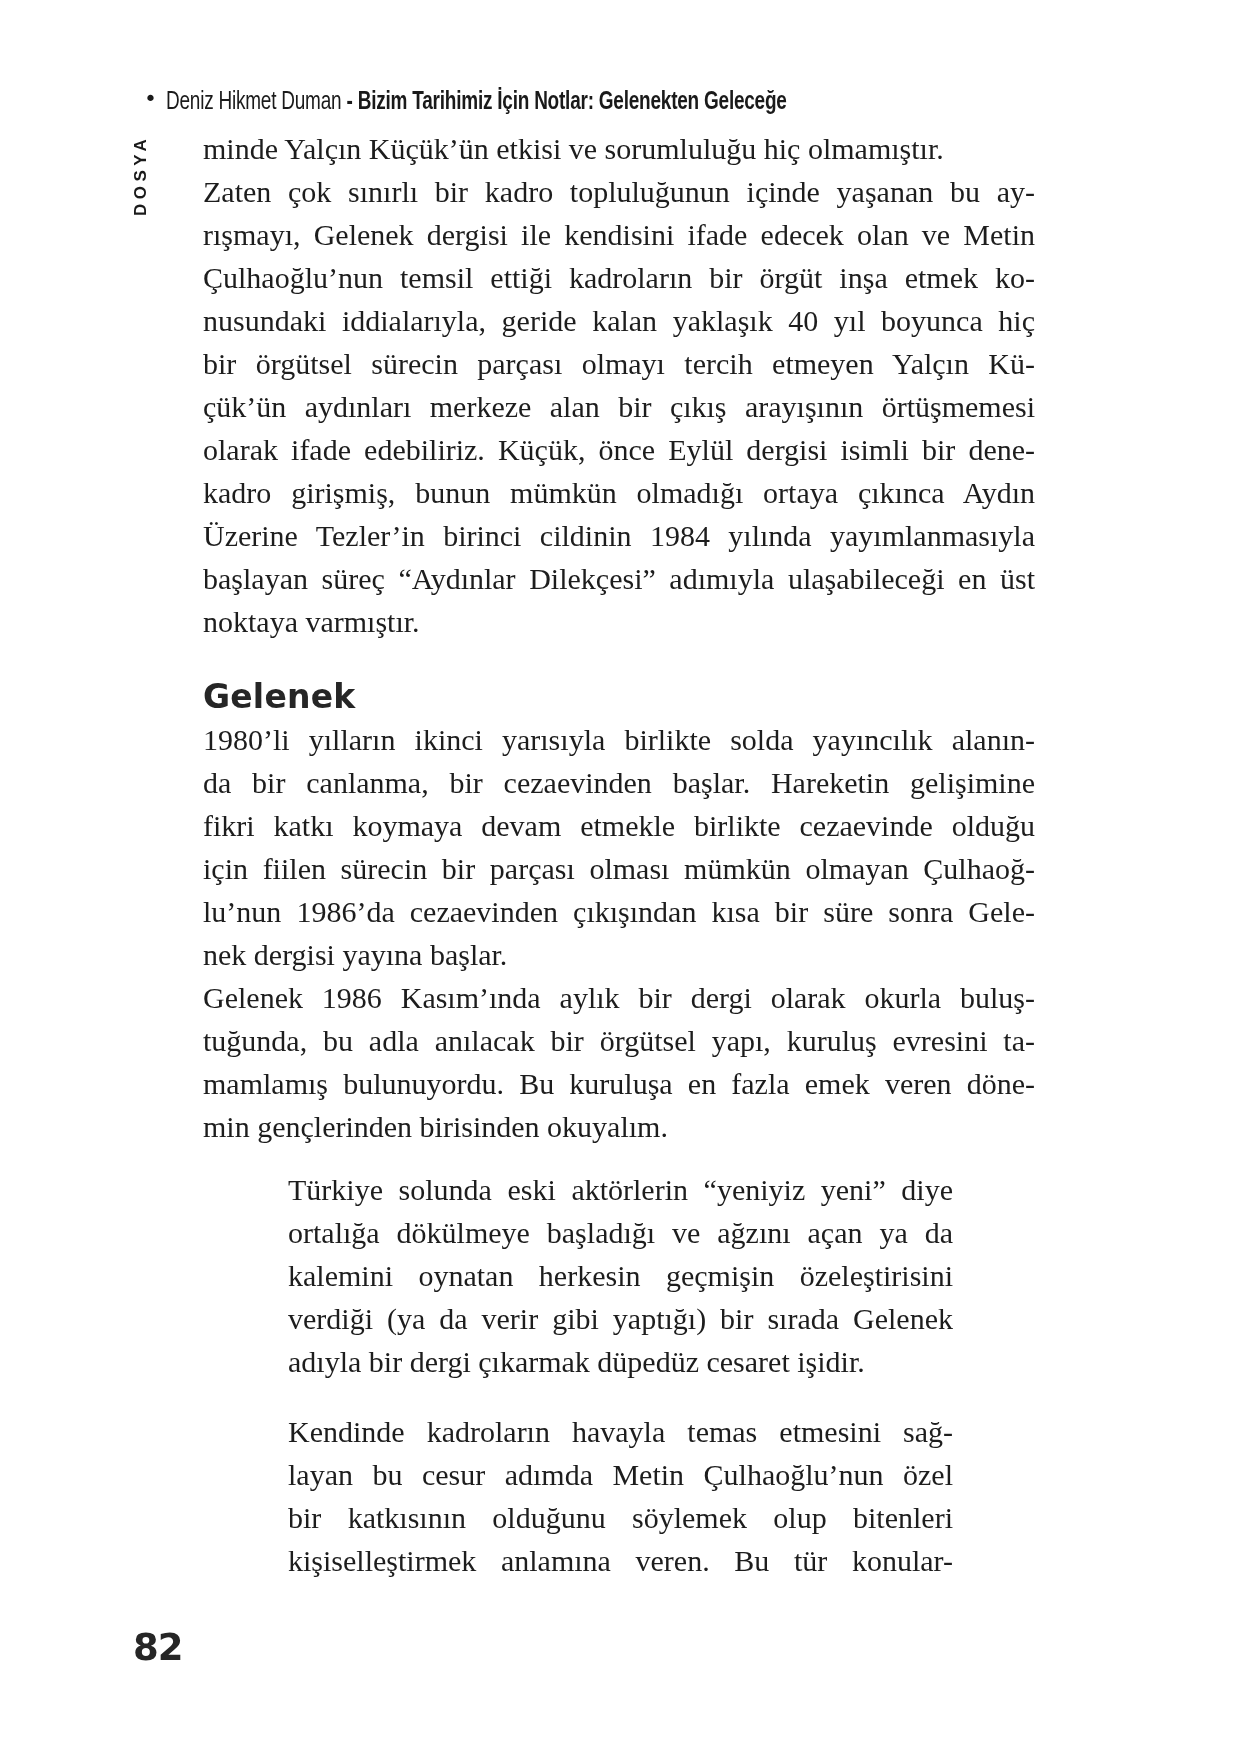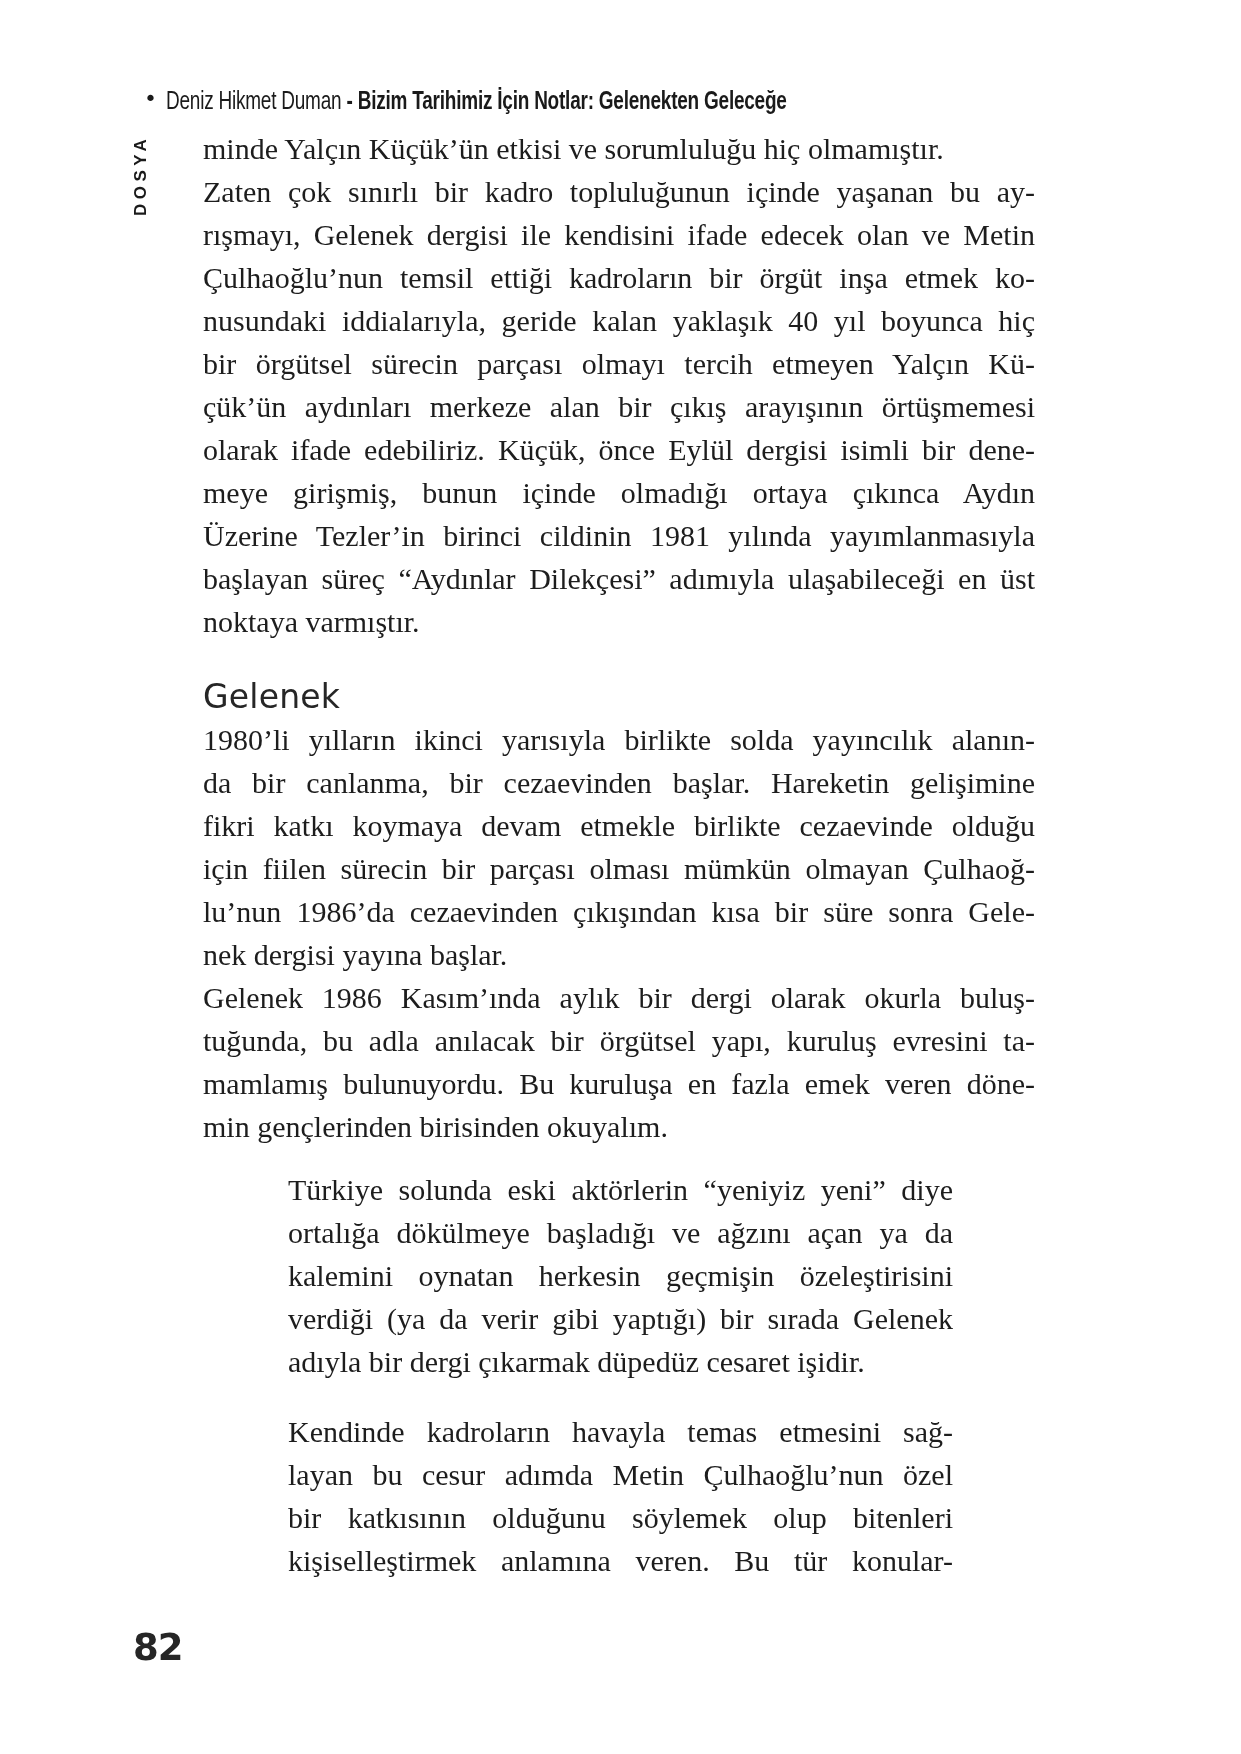--- a/index.html
+++ b/index.html
@@ -85,21 +85,21 @@
     text-align: justify;
     text-align-last: justify;
     text-justify: inter-word;
   }
   .ln.last { text-align-last: left; }
 
   .heading {
     font-family: "DejaVu Sans", sans-serif;
     font-size: 33px;
     line-height: 42px;
-    font-weight: 400;
+    font-weight: 700;
     letter-spacing: 0.2px;
     color: #262626;
     margin-top: 33px;
   }
 
   .quote {
     padding-left: 85px;
     padding-right: 82px;
     margin-top: 20px;
   }
@@ -137,22 +137,22 @@
         <div class="ln last">minde Yalçın Küçük’ün etkisi ve sorumluluğu hiç olmamıştır.</div>
       </div>
       <div class="para">
         <div class="ln">Zaten çok sınırlı bir kadro topluluğunun içinde yaşanan bu ay-</div>
         <div class="ln">rışmayı, Gelenek dergisi ile kendisini ifade edecek olan ve Metin</div>
         <div class="ln">Çulhaoğlu’nun temsil ettiği kadroların bir örgüt inşa etmek ko-</div>
         <div class="ln">nusundaki iddialarıyla, geride kalan yaklaşık 40 yıl boyunca hiç</div>
         <div class="ln">bir örgütsel sürecin parçası olmayı tercih etmeyen Yalçın Kü-</div>
         <div class="ln">çük’ün aydınları merkeze alan bir çıkış arayışının örtüşmemesi</div>
         <div class="ln">olarak ifade edebiliriz. Küçük, önce Eylül dergisi isimli bir dene-</div>
-        <div class="ln">meye girişmiş, bunun içinde olmadığı ortaya çıkınca Aydın</div>
-        <div class="ln">Üzerine Tezler’in birinci cildinin 1981 yılında yayımlanmasıyla</div>
+        <div class="ln">kadro girişmiş, bunun mümkün olmadığı ortaya çıkınca Aydın</div>
+        <div class="ln">Üzerine Tezler’in birinci cildinin 1984 yılında yayımlanmasıyla</div>
         <div class="ln">başlayan süreç “Aydınlar Dilekçesi” adımıyla ulaşabileceği en üst</div>
         <div class="ln last">noktaya varmıştır.</div>
       </div>
       <div class="heading">Gelenek</div>
       <div class="para">
         <div class="ln">1980’li yılların ikinci yarısıyla birlikte solda yayıncılık alanın-</div>
         <div class="ln">da bir canlanma, bir cezaevinden başlar. Hareketin gelişimine</div>
         <div class="ln">fikri katkı koymaya devam etmekle birlikte cezaevinde olduğu</div>
         <div class="ln">için fiilen sürecin bir parçası olması mümkün olmayan Çulhaoğ-</div>
         <div class="ln">lu’nun 1986’da cezaevinden çıkışından kısa bir süre sonra Gele-</div>

